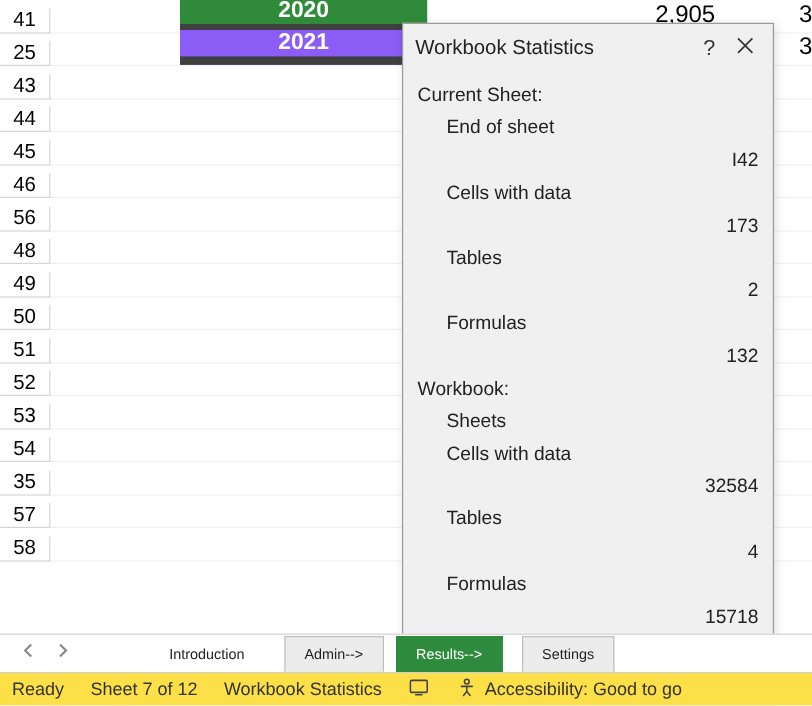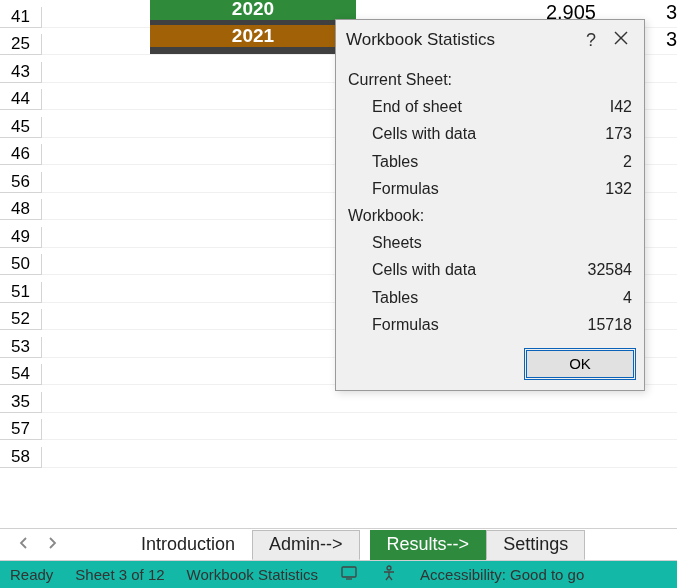--- a/index.html
+++ b/index.html
@@ -48,21 +48,21 @@
     background: #2e7d32;
     background: #2f8a3a;
     color: #fff;
     font-weight: 700;
     font-size: 19px;
     display: flex;
     align-items: center;
     justify-content: center;
     border-bottom: 7px solid #404040;
   }
-  .yearcell.dark { background: #a16207; }
+  .yearcell.dark { background: #8b5cf6; }
   .numcell {
     margin-left: 90px;
     width: 150px;
     font-size: 20px;
     display: flex;
     align-items: center;
     justify-content: flex-end;
     color: #000;
   }
   .edgedigit {
@@ -109,20 +109,21 @@
   .dialog-close svg { width: 14px; height: 14px; }
   .dialog-body {
     padding: 6px 12px 4px 12px;
     font-size: 16px;
     line-height: 1.7;
   }
   .section-label { color: #222; }
   .stat-row {
     display: flex;
     padding-left: 24px;
+    flex-direction: column;
   }
   .stat-label { flex: 1; }
   .stat-val { text-align: right; min-width: 70px; }
   .dialog-buttons {
     display: flex;
     justify-content: flex-end;
     padding: 8px 10px 12px 10px;
     align-items: center;
   }
   .ok-btn {
@@ -152,57 +153,57 @@
     display: flex; align-items: center; justify-content: center;
     color: #777;
     font-size: 16px;
     cursor: pointer;
   }
   .tabgap { width: 58px; }
   .sheettab {
     height: 30px;
     padding: 0 16px;
     display: flex; align-items: center;
-    font-size: 18px;
+    font-size: 12px;
     color: #222;
     background: #fff;
     cursor: pointer;
     border: 1px solid transparent;
   }
   .sheettab.box {
     background: #ececec;
     border: 1px solid #bdbdbd;
     border-bottom: 1px solid #ececec;
-    margin-left: 0;
+    margin-left: 16px;
   }
   .sheettab.green {
     background: #2e8b3d;
     color: #fff;
     border: 1px solid #2e8b3d;
     margin-left: 10px;
   }
 
   
   .statusbar {
     position: absolute;
     left: 0; right: 0; bottom: 0; height: 28px;
-    background: #14b8a6;
+    background: #fde047;
     border-top: 1px solid #d0d0d0;
     display: flex;
     align-items: center;
     padding: 0 10px;
     gap: 22px;
     font-size: 15px;
     color: #333;
   }
   .statusbar .sep { flex: 0 0 auto; }
   .acc-icon {
     display: inline-flex;
     align-items: center;
-    gap: 22px;
+    gap: 6px;
   }
   .acc-icon svg { width: 18px; height: 18px; }
   .display-settings-icon svg { width: 18px; height: 18px; }
 </style>
 </head>
 <body>
 
 <div class="grid">
   <div class="row">
     <div class="rowhead">41</div>
@@ -353,21 +354,21 @@
   </div>
   <div class="tabgap"></div>
   <div class="sheettab">Introduction</div>
   <div class="sheettab box">Admin--&gt;</div>
   <div class="sheettab green">Results--&gt;</div>
   <div class="sheettab box">Settings</div>
 </div>
 
 <div class="statusbar">
   <span class="sep">Ready</span>
-  <span class="sep">Sheet 3 of 12</span>
+  <span class="sep">Sheet 7 of 12</span>
   <span class="sep">Workbook Statistics</span>
   <span class="sep display-settings-icon">
     <span>
       <svg viewBox="0 0 18 18">
           <rect x="2" y="3" width="14" height="10" rx="1" fill="none" stroke="#444" stroke-width="1.3"></rect>
           <line x1="6" y1="15" x2="12" y2="15" stroke="#444" stroke-width="1.3"></line>
         </svg>
     </span>
   </span>
   <span class="sep acc-icon">

